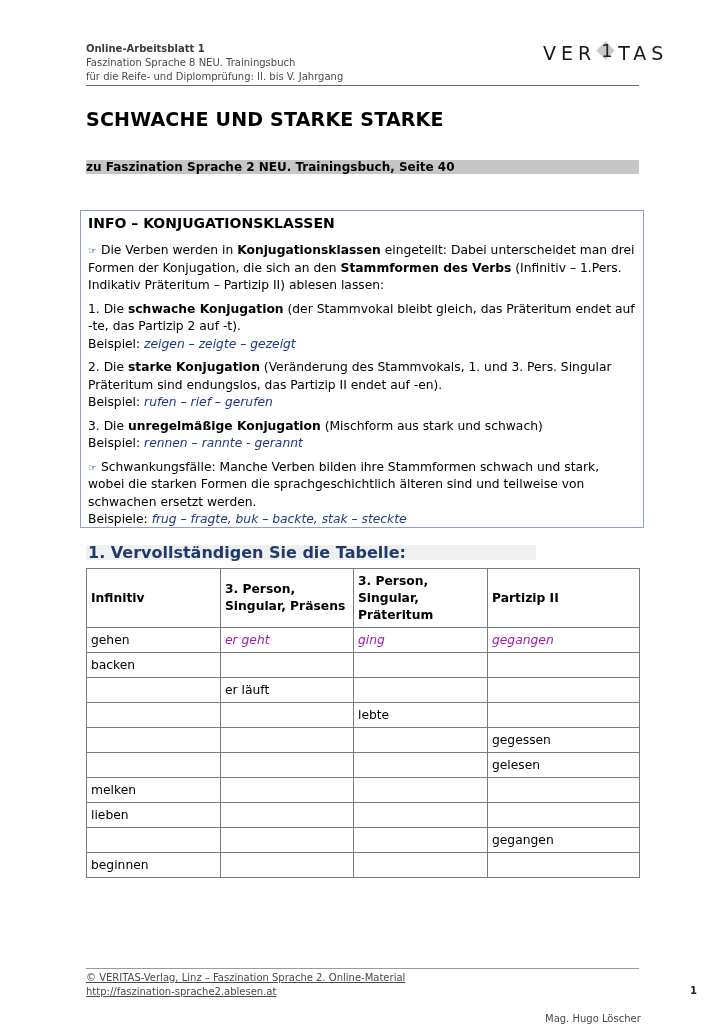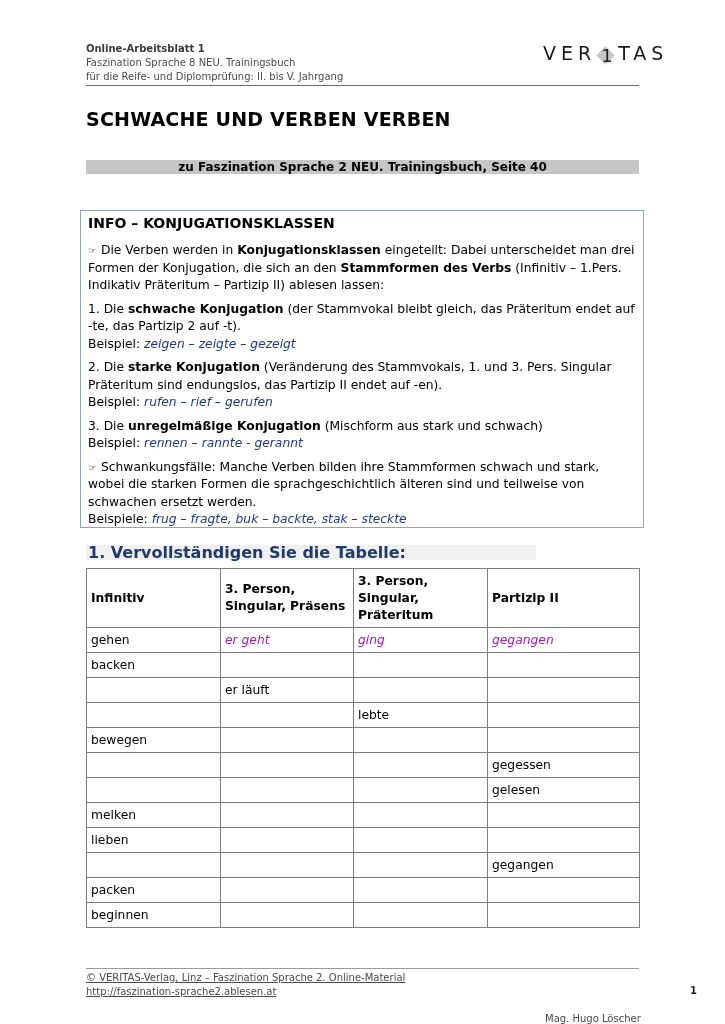--- a/index.html
+++ b/index.html
@@ -1,25 +1,25 @@
 <!DOCTYPE html>
 <html><head>
   <meta charset="utf-8">
   <style>
     html, body { margin: 0; padding: 0; background: #ffffff; }
     body { width: 725px; height: 1024px; position: relative; font-family: "DejaVu Sans", sans-serif; color: #000; overflow: hidden; }
     .hdr { position: absolute; left: 86px; top: 42px; font-size: 10px; line-height: 14px; color: #4a4a4a; }
     .hdr .t1 { font-weight: bold; color: #3a3a3a; }
-    .logo { position: absolute; left: 543px; top: 42px; font-size: 19px; letter-spacing: 5px; color: #1a1a1a; font-family: "DejaVu Sans", sans-serif; display: flex; align-items: flex-end; }
+    .logo { position: absolute; left: 543px; top: 42px; font-size: 19px; letter-spacing: 5px; color: #1a1a1a; font-family: "DejaVu Sans", sans-serif; display: flex; align-items: flex-start; }
     .logo .dia { display: inline-block; width: 17px; height: 17px; margin: 0 4px 0 1px; position: relative; }
     .logo .dia::before { content: ""; position: absolute; left: 2px; top: 2px; width: 13px; height: 13px; background: #c8c8c8; transform: rotate(45deg); }
     .logo .dia span { position: absolute; left: 4px; top: -2px; font-size: 18px; letter-spacing: 0; color: #222; }
     .hrule { position: absolute; left: 86px; width: 553px; height: 1px; background: #6b6b6b; top: 85px; }
     .title { position: absolute; left: 86px; top: 108px; font-size: 19px; font-weight: bold; letter-spacing: 0.2px; }
-    .ref { position: absolute; left: 86px; top: 160px; width: 553px; height: 14px; background: #c6c6c6; text-align: center; font-size: 12px; font-weight: bold; line-height: 14px; }
+    .ref { position: absolute; left: 86px; top: 160px; width: 553px; height: 14px; background: #c6c6c6; text-align: left; font-size: 12px; font-weight: bold; line-height: 14px; }
     .infobox { position: absolute; left: 80px; top: 210px; width: 564px; height: 318px; border: 1px solid #8fa2c4; box-sizing: border-box; padding: 3px 7px 0 7px; font-size: 12.3px; line-height: 17.5px; }
     .infobox h2 { margin: 0 0 10px 0; font-size: 14px; font-weight: bold; line-height: 18px; }
     .infobox p { margin: 0 0 6px 0; }
     .infobox .ex { color: #1f3a80; font-style: italic; }
     .infobox .bul { color: #1f3a80; font-style: italic; font-size: 10px; margin-right: 4px; }
     .task { position: absolute; left: 86px; top: 545px; width: 450px; height: 15px; background: #f0f0f0; font-size: 16px; font-weight: bold; color: #1f3a6e; line-height: 15px; padding-left: 2px; box-sizing: border-box; }
     table.grid { position: absolute; left: 86px; top: 568px; width: 553px; border-collapse: collapse; font-size: 12.3px; table-layout: fixed; }
     table.grid td, table.grid th { border: 1px solid #7d7d7d; padding: 0 4px; text-align: left; vertical-align: middle; }
     table.grid th { height: 58px; font-weight: bold; line-height: 17px; }
     table.grid td { height: 24px; }
@@ -41,21 +41,21 @@
 <div class="logo">
   <span>VER</span>
   <span class="dia">
       <span>1</span>
     </span>
   <span>TAS</span>
 </div>
 
 <div class="hrule"></div>
 
-<div class="title">SCHWACHE UND VERBEN VERBEN</div>
+<div class="title">SCHWACHE UND STARKE STARKE</div>
 
 <div class="ref">zu Faszination Sprache 2 NEU. Trainingsbuch, Seite 40</div>
 
 <div class="infobox">
   <h2>INFO – KONJUGATIONSKLASSEN</h2>
   <p>
     <span class="bul">☞</span><span>Die Verben werden in </span><b>Konjugationsklassen</b><span> eingeteilt: Dabei unterscheidet man drei Formen der Konjugation, die sich an den </span><b>Stammformen des Verbs</b><span> (Infinitiv – 1.Pers. Indikativ Präteritum – Partizip II) ablesen lassen:</span>
   </p>
   <p>
     <span>1. Die </span><b>schwache Konjugation</b><span> (der Stammvokal bleibt gleich, das Präteritum endet auf -te, das Partizip 2 auf -t).</span><br>
@@ -111,26 +111,20 @@
         <td></td>
         <td></td>
       </tr>
       <tr>
         <td></td>
         <td></td>
         <td>lebte</td>
         <td></td>
       </tr>
       <tr>
-        <td>bewegen</td>
-        <td></td>
-        <td></td>
-        <td></td>
-      </tr>
-      <tr>
         <td></td>
         <td></td>
         <td></td>
         <td>gegessen</td>
       </tr>
       <tr>
         <td></td>
         <td></td>
         <td></td>
         <td>gelesen</td>
@@ -147,26 +141,20 @@
         <td></td>
         <td></td>
       </tr>
       <tr>
         <td></td>
         <td></td>
         <td></td>
         <td>gegangen</td>
       </tr>
       <tr>
-        <td>packen</td>
-        <td></td>
-        <td></td>
-        <td></td>
-      </tr>
-      <tr>
         <td>beginnen</td>
         <td></td>
         <td></td>
         <td></td>
       </tr>
     </tbody>
 </table>
 
 <div class="frule"></div>
 <div class="foot">

